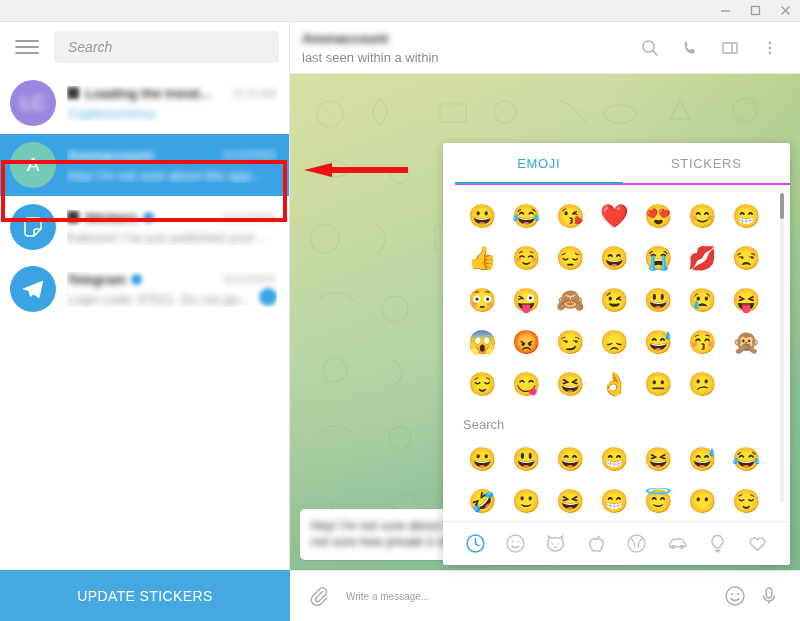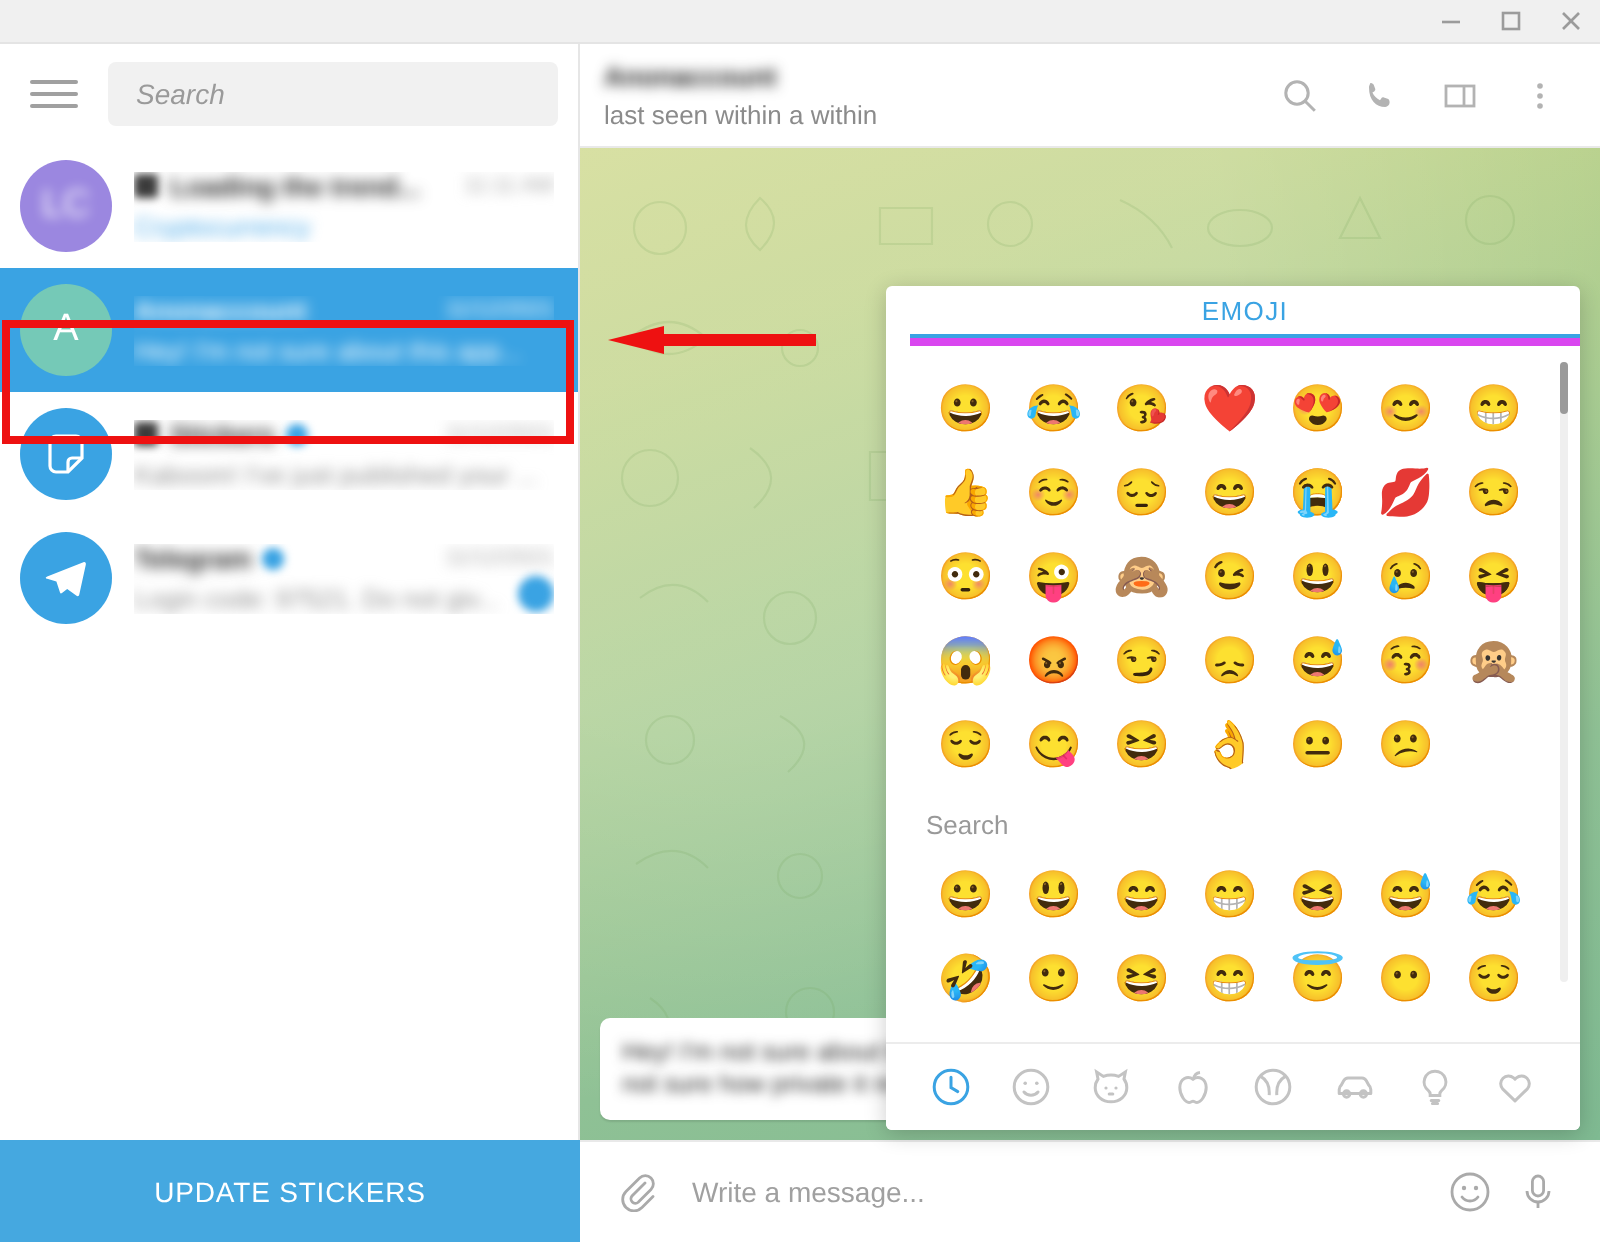--- a/index.html
+++ b/index.html
@@ -122,30 +122,30 @@
   .arrow { position: absolute; left: 12px; top: 88px; width: 108px; height: 16px; }
 
   
   .composer {
     position: absolute; bottom: 0; left: 0; width: 510px; height: 51px;
     background: #fff; border-top: 1px solid #e9e9e9;
     display: flex; align-items: center; padding: 0 14px 0 12px;
   }
   .composer-icon { width: 34px; height: 34px; display: flex; align-items: center;
     justify-content: center; color: #aaaaaa; flex: none; }
-  .composer-input { flex: 1; font-size: 14px; color: #a0a0a0; padding-left: 10px; }
+  .composer-input { flex: 1; font-size: 10px; color: #a0a0a0; padding-left: 10px; }
 
   
   .emoji-panel {
     position: absolute; left: 443px; top: 143px; width: 347px; height: 422px;
     background: #ffffff; border-radius: 3px;
     box-shadow: 0 2px 11px rgba(0,0,0,.20);
     display: flex; flex-direction: column; overflow: hidden;
   }
-  .emoji-tabs { display: flex; height: 30px; flex: none; border-bottom: 5px solid #d946ef; margin-left: 12px; }
+  .emoji-tabs { display: flex; height: 42px; flex: none; border-bottom: 2px solid #d946ef; margin-left: 12px; }
   .emoji-tab {
     flex: 1; display: flex; align-items: center; justify-content: center;
     font-size: 13px; letter-spacing: .7px; color: #9b9b9b; position: relative;
   }
   .emoji-tab.active { color: #3aa3e3; }
   .emoji-tab.active::after {
     content: ""; position: absolute; left: 0; right: 0; bottom: -1px;
     height: 2px; background: #3aa3e3;
   }
   .emoji-scroll {
@@ -416,20 +416,21 @@
             <path d="M5.5 10.5a5.5 5.5 0 0 0 11 0" fill="none" stroke="currentColor" stroke-width="1.4"></path>
             <line x1="11" y1="16" x2="11" y2="19" stroke="currentColor" stroke-width="1.4"></line>
           </svg>
       </div>
     </div>
   </div>
 
   <div class="emoji-panel">
     <div class="emoji-tabs" id="emoji-tabs">
         <div class="emoji-tab active">EMOJI</div>
+        <div class="emoji-tab">STICKERS</div>
       </div>
     <div class="emoji-scroll">
       <div class="emoji-grid" id="recent-grid">
           <div class="emoji-cell">😀</div>
           <div class="emoji-cell">😂</div>
           <div class="emoji-cell">😘</div>
           <div class="emoji-cell">❤️</div>
           <div class="emoji-cell">😍</div>
           <div class="emoji-cell">😊</div>
           <div class="emoji-cell">😁</div>

